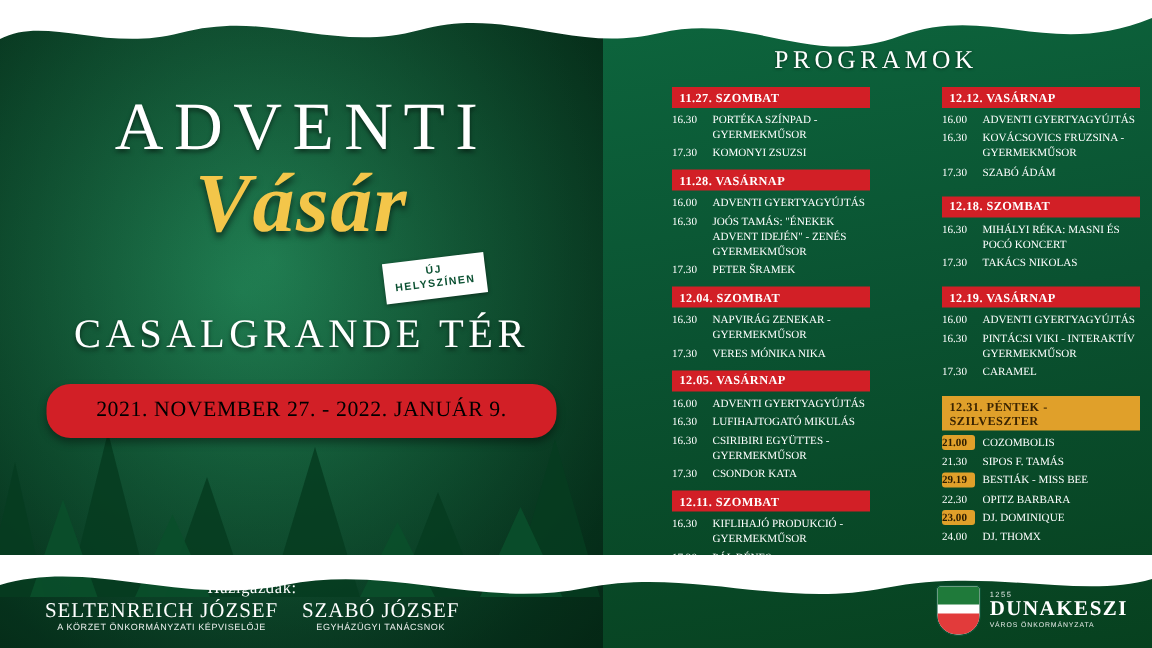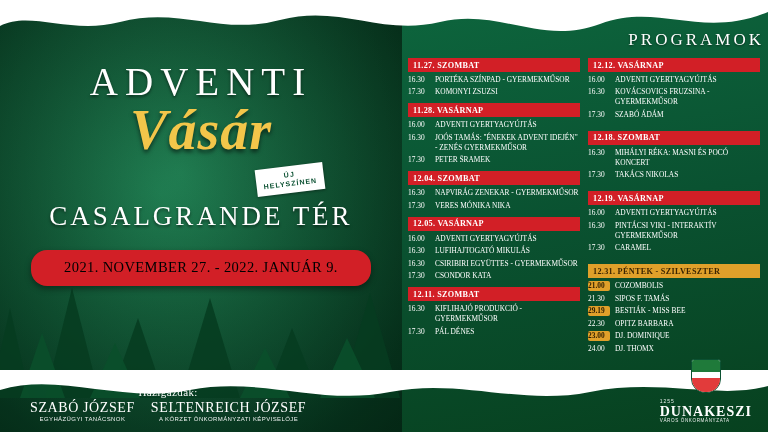--- a/index.html
+++ b/index.html
@@ -49,21 +49,21 @@
   .title-block {
     position: absolute;
     z-index: 4;
     left: 0; top: 62px;
     width: 402px;
     text-align: center;
     color: #ffffff;
   }
   .adventi {
     font-family: "Liberation Serif", serif;
-    font-size: 39px;
+    font-size: 45px;
     letter-spacing: 7px;
     font-weight: normal;
     color: #ffffff;
     text-shadow: 0 2px 3px rgba(0,0,0,0.5);
     line-height: 1;
   }
   .vasar-wrap { position: relative; height: 86px; }
   .vasar {
     font-family: "Liberation Serif", serif;
     font-style: italic;
@@ -141,21 +141,21 @@
     letter-spacing: 0.4px;
     opacity: 0.92;
     text-transform: uppercase;
   }
 
   
   .logo {
     position: absolute;
     z-index: 6;
     right: 16px; bottom: 8px;
-    display: flex; align-items: center; gap: 6px; flex-direction: column;
+    display: flex; align-items: center; gap: 6px;
   }
   .logo-crest {
     width: 30px; height: 34px;
     background: #ffffff;
     border-radius: 3px 3px 14px 14px;
     position: relative;
     overflow: hidden;
     border: 1px solid #0b5132;
   }
   .logo-crest .band {
@@ -173,21 +173,21 @@
 
   
   .programs {
     position: absolute;
     z-index: 4;
     left: 404px; top: 30px;
     width: 360px; height: 400px;
     color: #ffffff;
   }
   .programs-title {
-    text-align: right;
+    text-align: center;
     font-family: "Liberation Serif", serif;
     font-size: 17px;
     letter-spacing: 3px;
     color: #ffffff;
     margin-bottom: 8px;
     text-shadow: 0 1px 2px rgba(0,0,0,0.5);
   }
   .cols { display: flex; gap: 8px; padding: 0 4px; }
   .col { width: 172px; }
 
@@ -211,21 +211,21 @@
     margin-bottom: 2.5px;
     font-family: "Liberation Serif", serif;
   }
   .ev .t { width: 22px; flex: none; color: #ffffff; }
   .ev .d { flex: 1; color: #ffffff; }
   .ev.badge .t {
     background: #e0a02a; color: #2b1c00;
     text-align: left; font-weight: bold;
     border-radius: 2px;
   }
-  .day-group { margin-bottom: 6px; }
+  .day-group { margin-bottom: 6px; margin-left: 40px; }
   .spacer { height: 5px; }
 </style>
 </head>
 <body>
 
 <div class="poster">
 
   <div class="left-panel">
     <div class="vignette"></div>
   </div>
@@ -440,26 +440,26 @@
   </div>
 
   <svg class="bottom-wave" viewBox="0 0 768 62" preserveAspectRatio="none">
     <path d="M0,20 C60,2 120,34 190,20 C260,6 320,36 390,22 C460,8 520,36 590,22 C660,8 720,30 768,16 L768,0 L0,0 Z" fill="#ffffff"></path>
   </svg>
 
   <div class="hosts">
     <div class="h-title">Házigazdák:</div>
     <div class="hosts-row">
       <div>
+        <div class="host-name">SELTENREICH JÓZSEF</div>
+        <div class="host-role">A körzet önkormányzati képviselője</div>
+      </div>
+      <div>
         <div class="host-name">SZABÓ JÓZSEF</div>
         <div class="host-role">Egyházügyi tanácsnok</div>
-      </div>
-      <div>
-        <div class="host-name">SELTENREICH JÓZSEF</div>
-        <div class="host-role">A körzet önkormányzati képviselője</div>
       </div>
     </div>
   </div>
 
   <div class="logo">
     <div class="logo-crest">
       <div class="band"></div>
       <div class="band2"></div>
     </div>
     <div class="logo-text">

